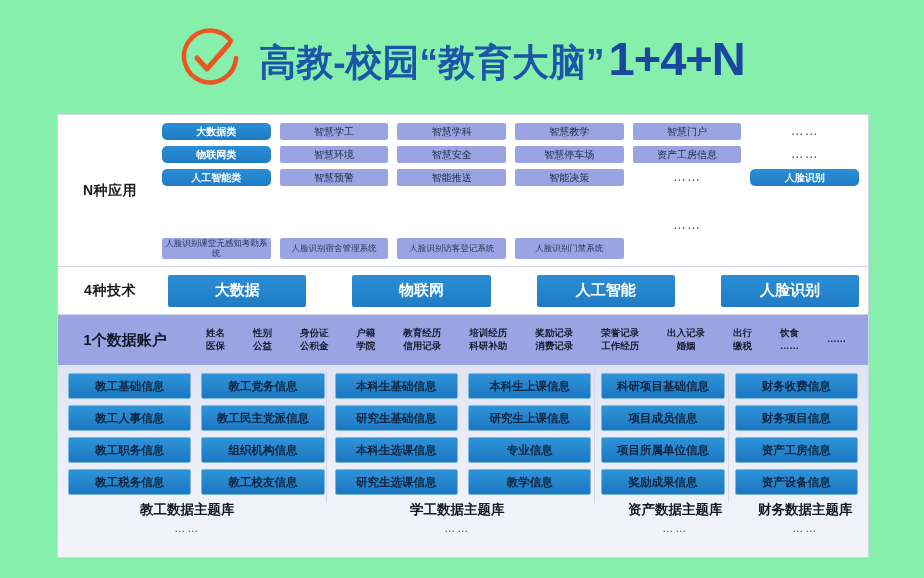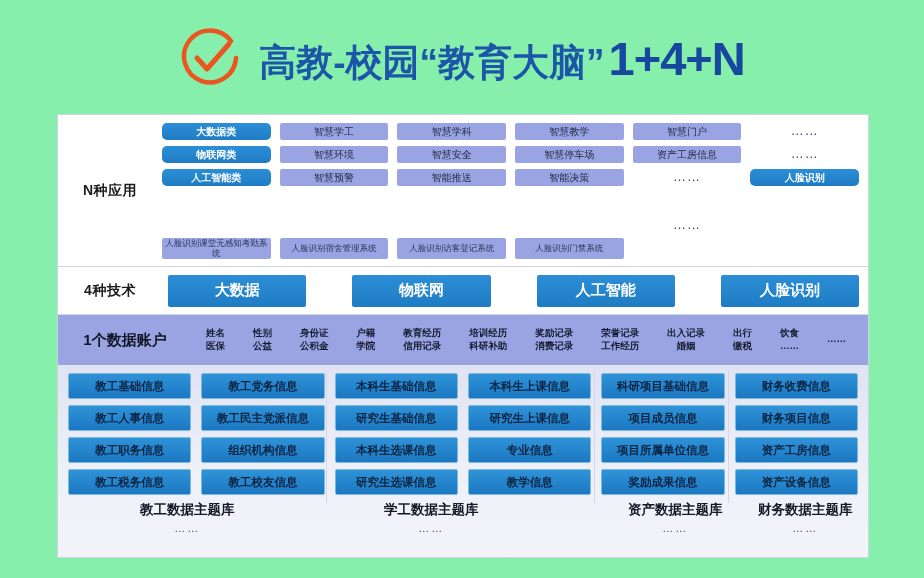--- a/index.html
+++ b/index.html
@@ -298,21 +298,21 @@
           <div class="db-box">研究生选课信息</div>
           <div class="db-box">教学信息</div>
           <div class="db-box">奖励成果信息</div>
           <div class="db-box">资产设备信息</div>
         </div>
       <div class="db-foot" id="db-foot">
           <div class="foot-item" style="position: absolute; left: 72px;">
             <div class="foot-title">教工数据主题库</div>
             <div class="foot-dots">……</div>
           </div>
-          <div class="foot-item" style="position: absolute; left: 316px;">
+          <div class="foot-item" style="position: absolute; left: 342px;">
             <div class="foot-title">学工数据主题库</div>
             <div class="foot-dots">……</div>
           </div>
           <div class="foot-item" style="position: absolute; left: 560px;">
             <div class="foot-title">资产数据主题库</div>
             <div class="foot-dots">……</div>
           </div>
           <div class="foot-item" style="position: absolute; left: 690px;">
             <div class="foot-title">财务数据主题库</div>
             <div class="foot-dots">……</div>

